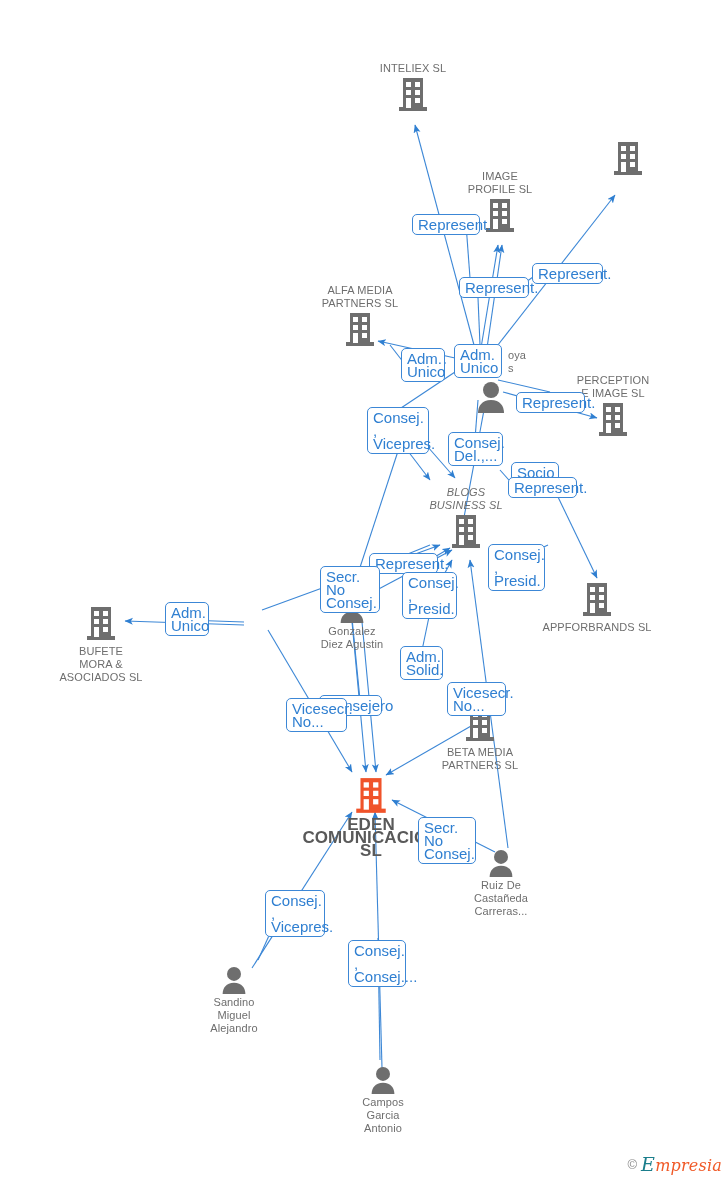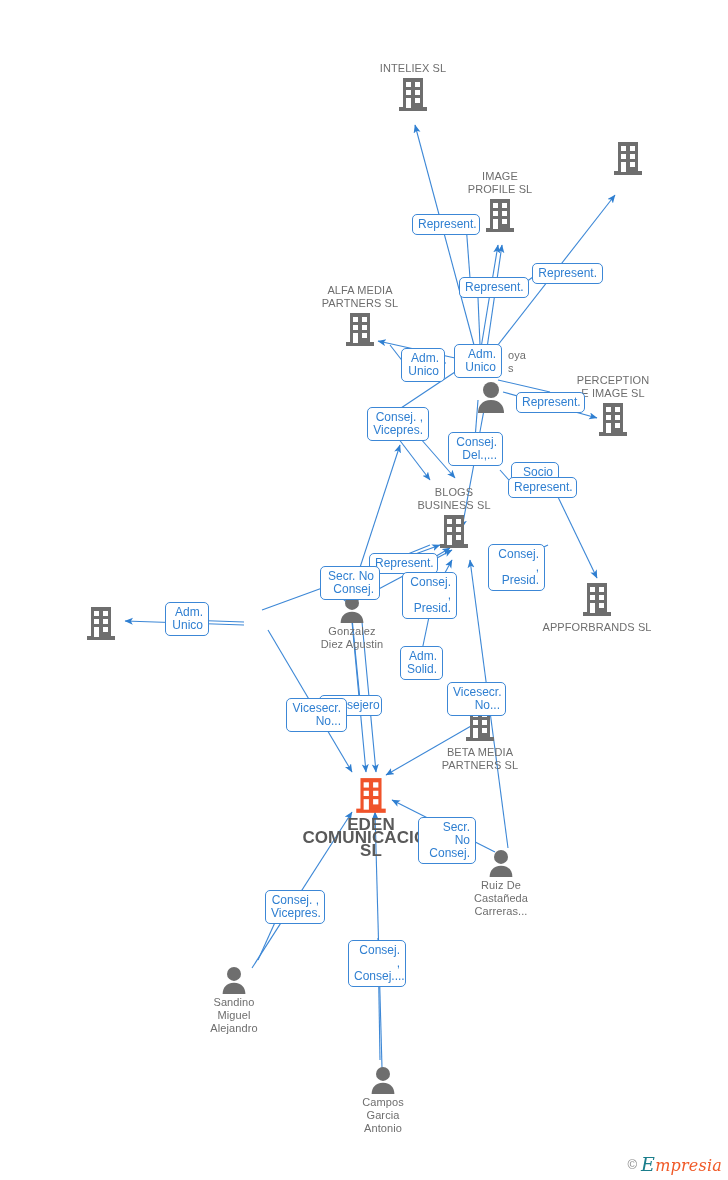--- a/index.html
+++ b/index.html
@@ -54,23 +54,23 @@
   }
 
   
   .elabel{
     position:absolute;
     box-sizing:border-box;
     background:#ffffff;
     border:1px solid #3c87d6;
     border-radius:5px;
     color:#2f7fd1;
-    font-size:12px;
+    font-size:15px;
     line-height:13px;
-    text-align:right;
+    text-align:left;
     padding:3px 5px 3px 5px;
     white-space:pre-line;
     z-index:20;
     box-shadow:0 0 0 0 rgba(0,0,0,0);
   }
 
   
   .elabel.under{ z-index:18; }
   .elabel.over{ z-index:24; }
 
@@ -278,21 +278,21 @@
             <rect x="17" y="6" width="5" height="5"></rect>
           <rect x="8" y="14" width="5" height="5"></rect>
             <rect x="17" y="14" width="5" height="5"></rect>
           <rect x="17" y="22" width="5" height="5"></rect>
             <rect x="8" y="22" width="5" height="10"></rect>
         </g>
       </svg>
     </span>
   </div>
 
-  <div class="node label-above" style="left:454px; top:486px;">
+  <div class="node label-above" style="left:466px; top:486px;font-style:italic;">
     <span class="caption">BLOGS
 BUSINESS SL</span>
     <span class="glyph">
       <svg width="30" height="38" viewBox="0 0 30 38" aria-hidden="true">
         <g fill="#6e6e6e">
             <rect x="5" y="2" width="20" height="30"></rect>
             <rect x="1" y="31" width="28" height="4"></rect>
           </g>
         <g fill="#ffffff">
           <rect x="8" y="6" width="5" height="5"></rect>
@@ -336,20 +336,23 @@
         <g fill="#ffffff">
           <rect x="8" y="6" width="5" height="5"></rect>
             <rect x="17" y="6" width="5" height="5"></rect>
           <rect x="8" y="14" width="5" height="5"></rect>
             <rect x="17" y="14" width="5" height="5"></rect>
           <rect x="17" y="22" width="5" height="5"></rect>
             <rect x="8" y="22" width="5" height="10"></rect>
         </g>
       </svg>
     </span>
+    <span class="caption">BUFETE
+MORA &amp;
+ASOCIADOS SL</span>
   </div>
 
   <div class="node" style="left:480px; top:706px;">
     <span class="glyph">
       <svg width="30" height="38" viewBox="0 0 30 38" aria-hidden="true">
         <g fill="#6e6e6e">
             <rect x="5" y="2" width="20" height="30"></rect>
             <rect x="1" y="31" width="28" height="4"></rect>
           </g>
         <g fill="#ffffff">

